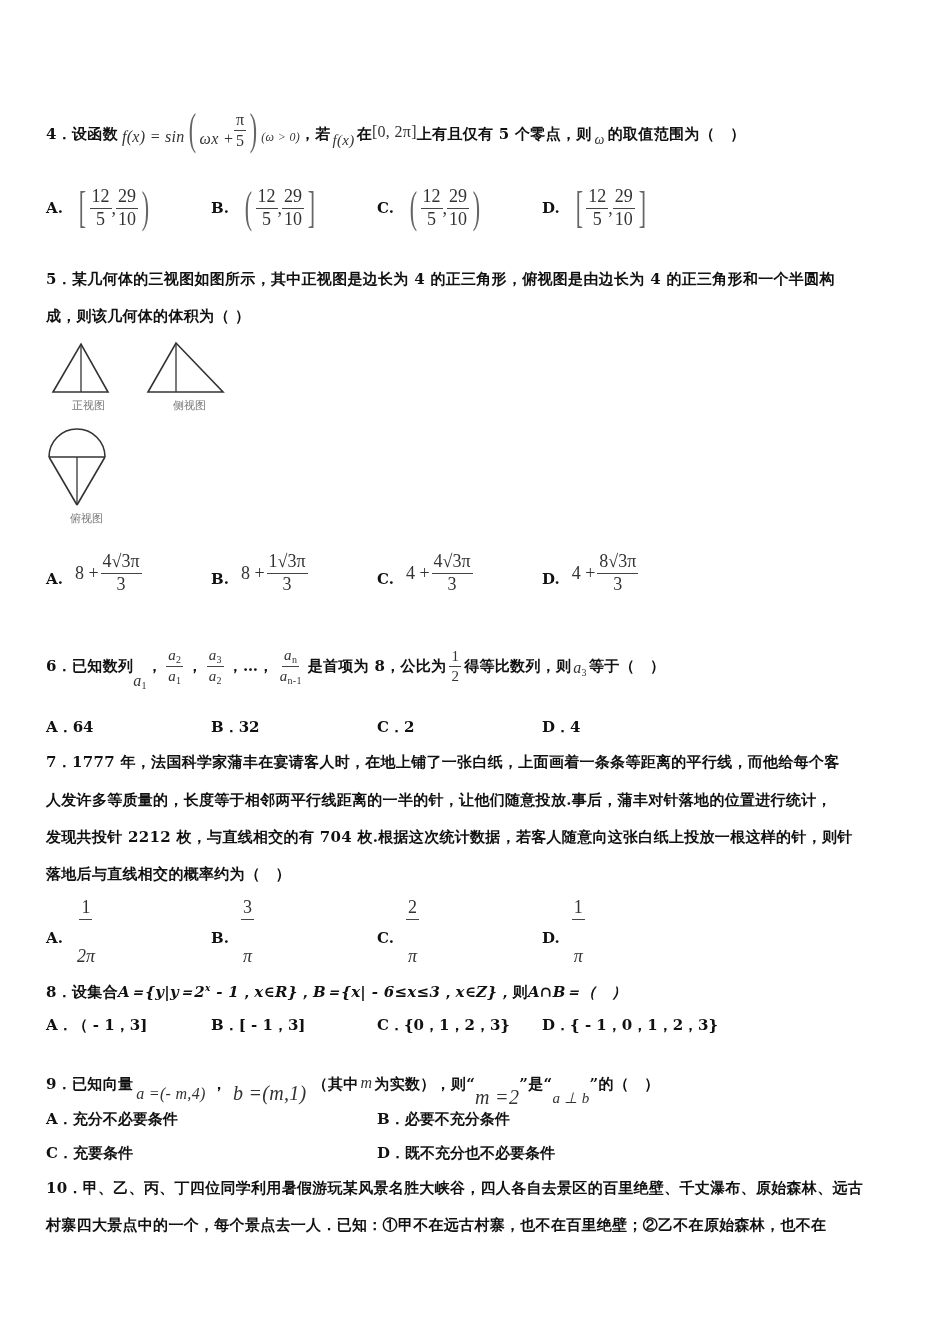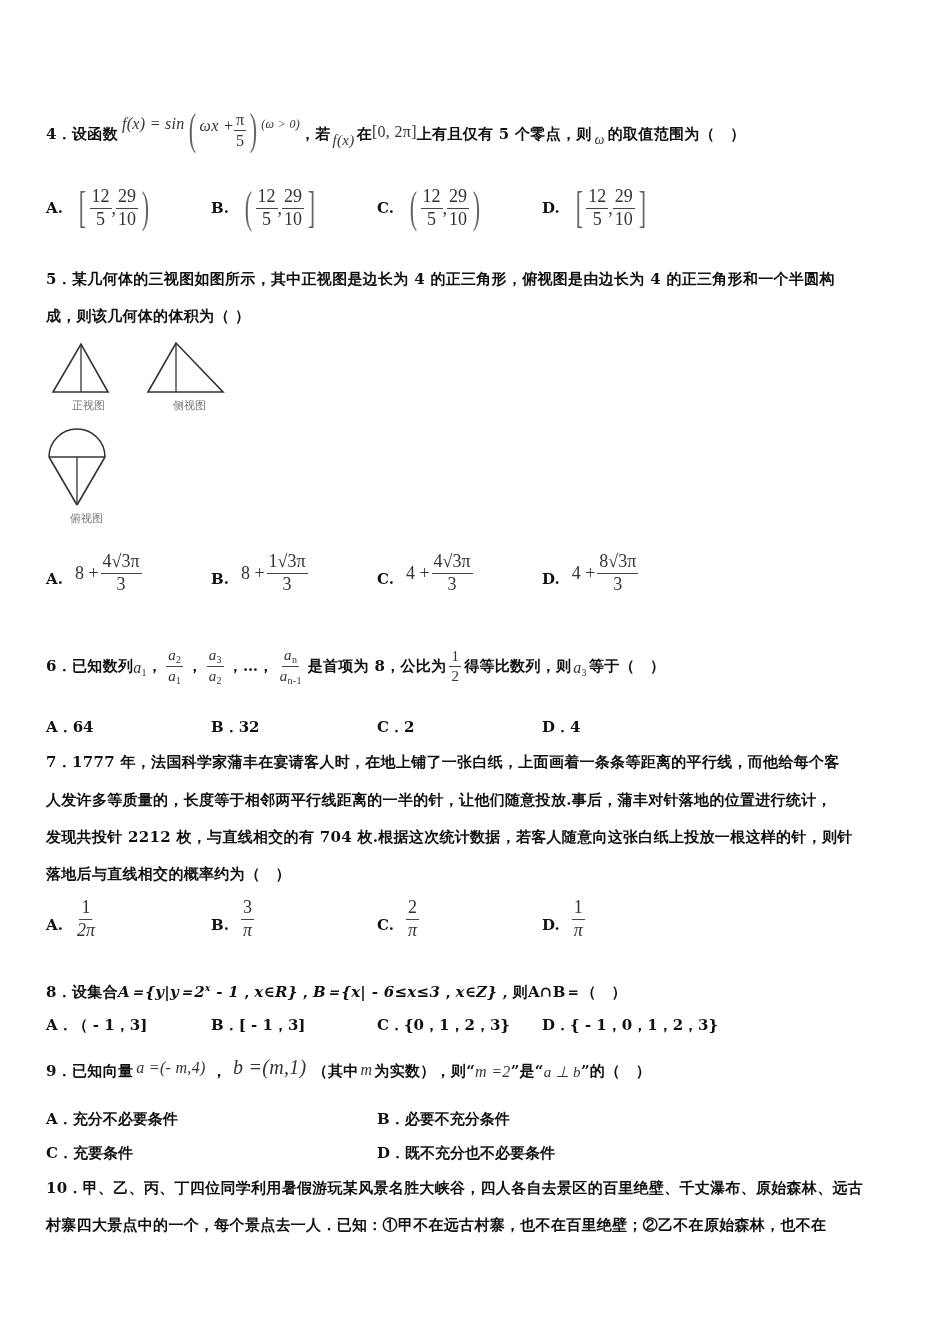--- a/index.html
+++ b/index.html
@@ -1,21 +1,21 @@
 <!DOCTYPE html>
 <html><head>
 <meta charset="utf-8">
 <style>
   html, body { margin: 0; padding: 0; background: #ffffff; }
   body { width: 950px; height: 1344px; position: relative; overflow: hidden;
          font-family: "DejaVu Serif", serif; color: #111; }
   .abs { position: absolute; }
   .q { font-size: 15px; font-weight: bold; white-space: nowrap; letter-spacing: 0.3px; }
   .opt { font-size: 15px; font-weight: bold; white-space: nowrap; }
-  .m { font-family: "Liberation Serif", serif; font-weight: normal; font-style: italic; color: #333; }
+  .m { font-family: "Liberation Serif", serif; font-weight: normal; font-style: italic; color: #333; margin-top: 26px; }
   .mn { font-family: "Liberation Serif", serif; font-weight: normal; color: #333; }
   .frac { display: inline-flex; flex-direction: column; align-items: center; vertical-align: middle;
           font-family: "Liberation Serif", serif; font-weight: normal; color: #333; font-size: 18px; line-height: 1.1; }
   .frac .num { padding: 0 2px 1px; border-bottom: 1px solid #444; }
   .frac .den { padding: 1px 2px 0; }
   .frac.small { font-size: 15px; }
   .br { font-family: "Liberation Serif", serif; font-weight: 100; color: #666; font-size: 44px;
         vertical-align: middle; line-height: 1; display: inline-block; transform: scaleX(0.5); }
   .optlbl { display: inline-block; vertical-align: middle; }
   .sub { font-size: 10px; vertical-align: -3px; font-style: normal; }
@@ -232,40 +232,40 @@
   <div class="abs opt" style="left:496px; display:flex; align-items:center;">
     <span class="optlbl" style="margin-right:12px; position:relative; top:6px;">D.</span>
     <span class="frac">
         <span class="num">1</span>
         <span class="den m">π</span>
       </span>
   </div>
 </div>
 
 <div class="abs q" style="left:46px; top:983px;">
-  <span>8．</span><span>设集合</span><span style="font-style:italic;"><span>A＝{y|y＝2</span><span class="sup">x</span><span> - 1，x∈R}，</span></span><span style="font-style:italic;">B＝{x| - 6≤x≤3，x∈Z}，</span><span>则</span><span style="">A∩B＝（　）</span>
+  <span>8．</span><span>设集合</span><span style="font-style:italic;"><span>A＝{y|y＝2</span><span class="sup">x</span><span> - 1，x∈R}，</span></span><span style="font-style:italic;">B＝{x| - 6≤x≤3，x∈Z}，</span><span>则</span><span style="font-style:italic;">A∩B＝（　）</span>
 </div>
 
 <div class="abs" style="left:46px; top:1016px; width:700px; height:22px;">
   <div class="abs opt" style="left:0;"><span>A．</span><span>（ - 1，3]</span></div>
   <div class="abs opt" style="left:165px;"><span>B．</span><span>[ - 1，3]</span></div>
   <div class="abs opt" style="left:331px;"><span>C．</span><span>{0，1，2，3}</span></div>
   <div class="abs opt" style="left:496px;"><span>D．</span><span>{ - 1，0，1，2，3}</span></div>
 </div>
 
 <div class="abs q" style="left:46px; top:1060px; display:flex; align-items:center;">
   <span>9．</span>
   <span>已知向量</span>
   <span class="m" style="font-size:16px; position:relative; top:-4px; margin-left:3px;">a =(- m,4)</span>
   <span style="margin:0 6px;">，</span>
   <span class="m" style="font-size:20px; position:relative; top:-4px;">b =(m,1)</span>
   <span style="margin-left:6px;">（其中</span>
   <span class="m" style="font-size:16px; position:relative; top:-2px; margin:0 2px;">m</span>
   <span>为实数），则“</span>
-  <span class="m" style="font-size:16px;">m =2</span>
+  <span class="m" style="font-size:20px;">m =2</span>
   <span>”是“</span>
   <span class="m" style="font-size:15px;">a ⊥ b</span>
   <span>”的（　）</span>
 </div>
 
 <div class="abs" style="left:46px; top:1110px; width:700px; height:60px;">
   <div class="abs opt" style="left:0; top:0;"><span>A．</span><span>充分不必要条件</span></div>
   <div class="abs opt" style="left:331px; top:0;"><span>B．</span><span>必要不充分条件</span></div>
   <div class="abs opt" style="left:0; top:34px;"><span>C．</span><span>充要条件</span></div>
   <div class="abs opt" style="left:331px; top:34px;"><span>D．</span><span>既不充分也不必要条件</span></div>

